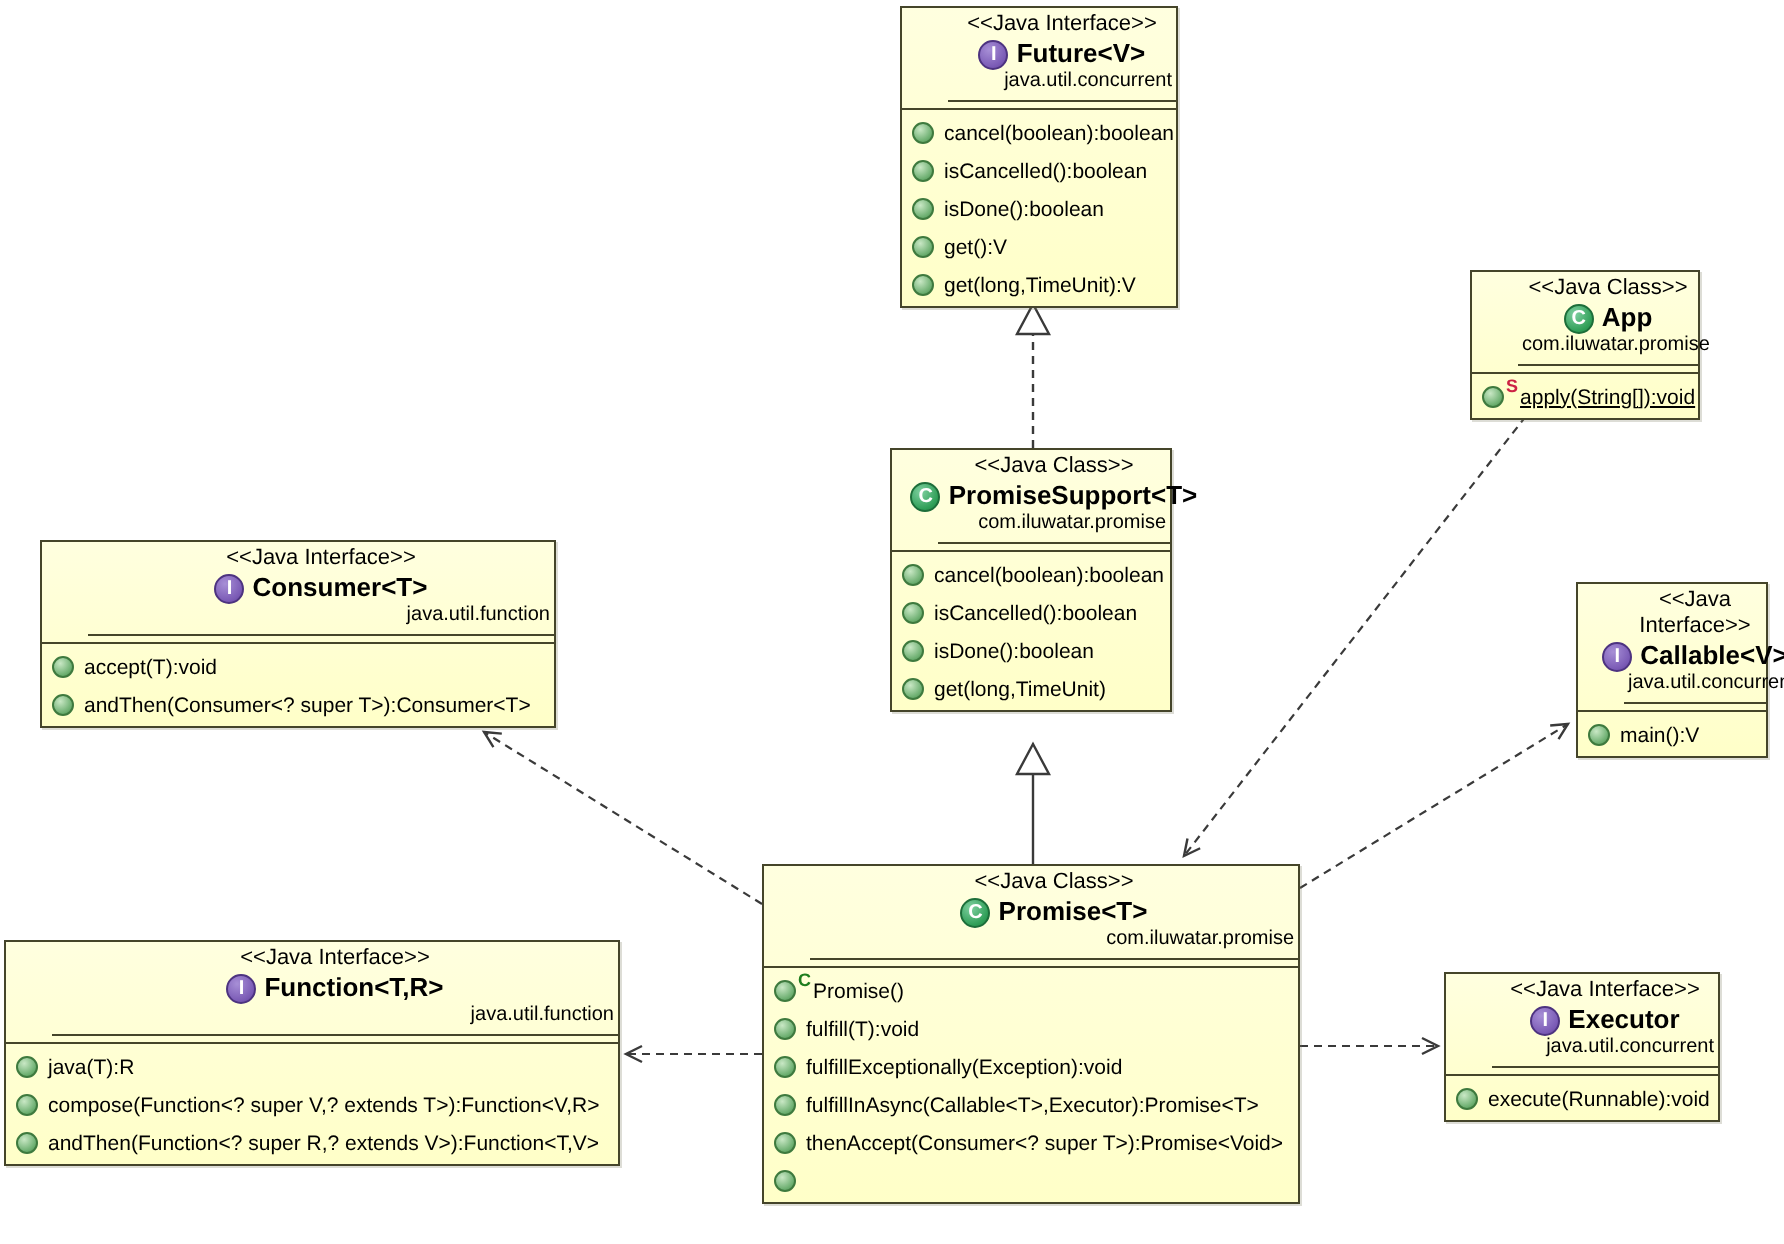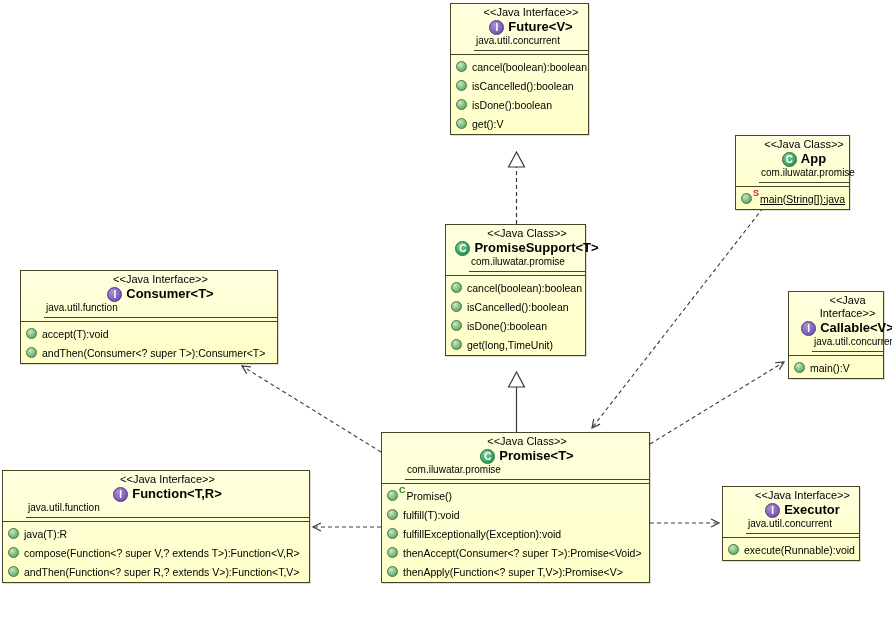--- a/index.html
+++ b/index.html
@@ -10,21 +10,21 @@
   .uml-box{
     position:absolute;
     background:linear-gradient(#ffffdf, #ffffc8);
     border:1px solid #45452a;
     box-sizing:border-box;
     box-shadow:1px 1px 0 rgba(120,120,90,0.25);
   }
   .uml-head{border-bottom:1px solid #45452a;padding:2px 2px 3px 2px;margin-left:23px;}
   .stereo{font-size:11px;line-height:13px;text-align:center;}
   .cname{font-size:13px;font-weight:bold;line-height:16px;display:flex;justify-content:center;align-items:center;gap:4px;}
-  .pkg{font-size:10px;line-height:12px;text-align:left;}
+  .pkg{font-size:10px;line-height:12px;text-align:right;}
   .uml-attrs{height:3px;border-bottom:1px solid #45452a;}
   .uml-ops{padding:2px 0 1px 0;}
   .op{height:19px;display:flex;align-items:center;padding:0 21px 0 5px;font-size:10.5px;white-space:nowrap;}
   .ball{
     flex:0 0 auto;width:9px;height:9px;border-radius:50%;
     background:radial-gradient(circle at 35% 30%, #c9e8c5, #6aad6e 70%, #4e8a52);
     border:1px solid #3e7a3e;margin-right:5px;
   }
   .ctor-ball{margin-right:1px;}
   .icon-circ{
@@ -92,38 +92,42 @@
           <span>isCancelled():boolean</span>
         </div>
       <div class="op">
           <span class="ball"></span>
           <span>isDone():boolean</span>
         </div>
       <div class="op">
           <span class="ball"></span>
           <span>get():V</span>
         </div>
+      <div class="op">
+          <span class="ball"></span>
+          <span>get(long,TimeUnit):V</span>
+        </div>
     </div>
   </div>
 
   <div class="uml-box" style="left:735px;top:135px;width:115px;">
     <div class="uml-head">
       <div class="stereo">&lt;&lt;Java Class&gt;&gt;</div>
       <div class="cname">
         <span class="icon-circ icon-class">C</span>
         <span>App</span>
       </div>
       <div class="pkg">com.iluwatar.promise</div>
     </div>
     <div class="uml-attrs"></div>
     <div class="uml-ops">
       <div class="op">
           <span class="ball ctor-ball"></span>
           <sup class="mod-sup sup-static">S</sup>
-          <span class="u">main(String[]):java</span>
+          <span class="u">apply(String[]):void</span>
         </div>
     </div>
   </div>
 
   <div class="uml-box" style="left:445px;top:224px;width:141px;">
     <div class="uml-head">
       <div class="stereo">&lt;&lt;Java Class&gt;&gt;</div>
       <div class="cname">
         <span class="icon-circ icon-class">C</span>
         <span>PromiseSupport&lt;T&gt;</span>
@@ -210,25 +214,28 @@
       <div class="op">
           <span class="ball"></span>
           <span>fulfill(T):void</span>
         </div>
       <div class="op">
           <span class="ball"></span>
           <span>fulfillExceptionally(Exception):void</span>
         </div>
       <div class="op">
           <span class="ball"></span>
+          <span>fulfillInAsync(Callable&lt;T&gt;,Executor):Promise&lt;T&gt;</span>
+        </div>
+      <div class="op">
+          <span class="ball"></span>
           <span>thenAccept(Consumer&lt;? super T&gt;):Promise&lt;Void&gt;</span>
         </div>
       <div class="op">
           <span class="ball"></span>
-          <span>thenApply(Function&lt;? super T,V&gt;):Promise&lt;V&gt;</span>
         </div>
     </div>
   </div>
 
   <div class="uml-box" style="left:2px;top:470px;width:308px;">
     <div class="uml-head">
       <div class="stereo">&lt;&lt;Java Interface&gt;&gt;</div>
       <div class="cname">
         <span class="icon-circ icon-iface">I</span>
         <span>Function&lt;T,R&gt;</span>

